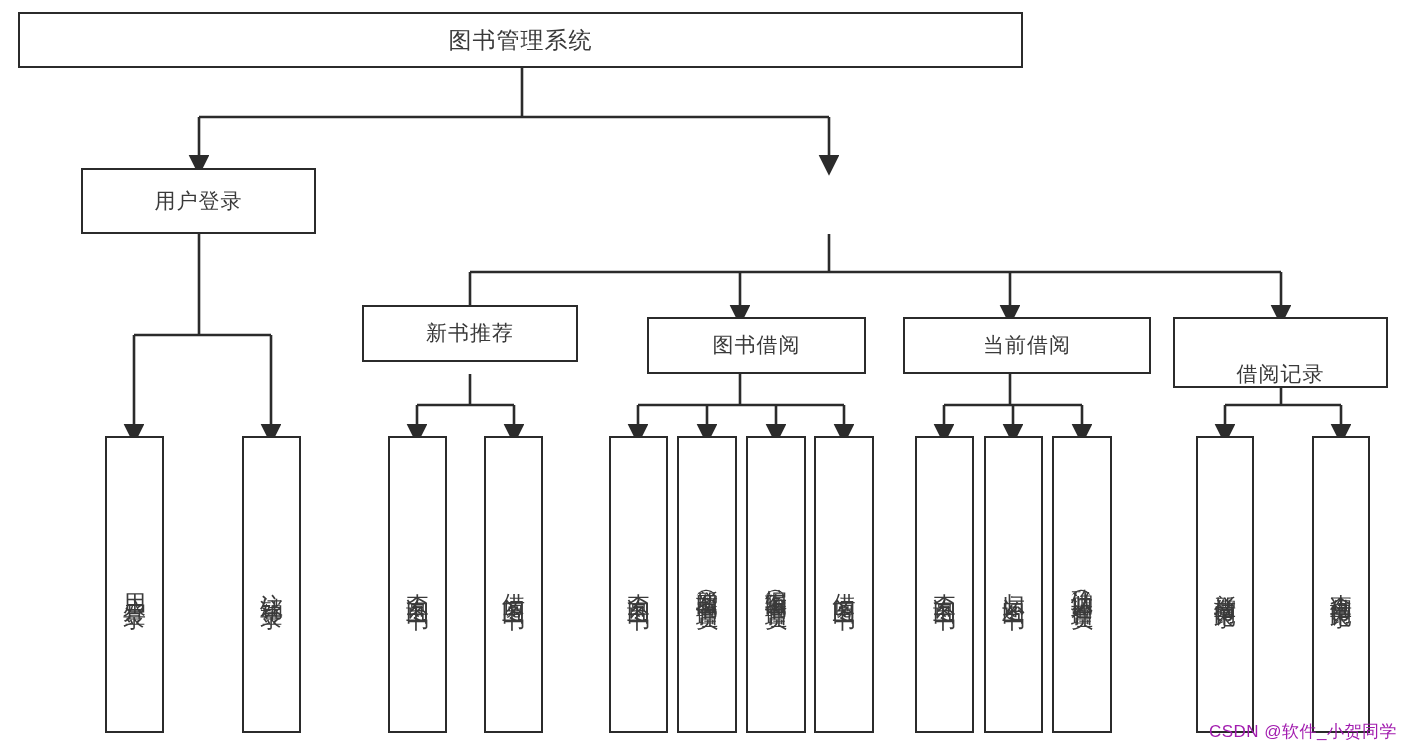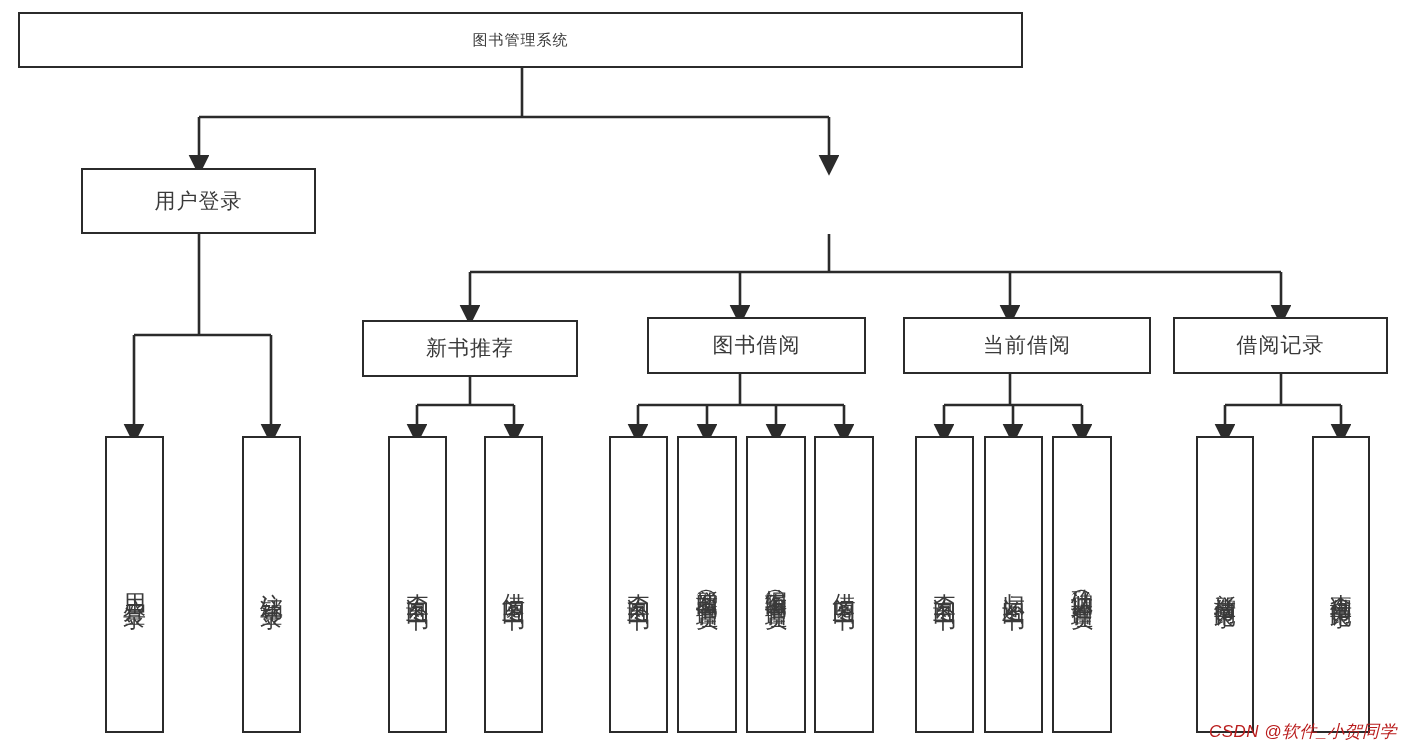--- a/index.html
+++ b/index.html
@@ -19,21 +19,21 @@
     align-items:center;
     justify-content:center;
     color:#3a3a3a;
   }
   .node .lbl{
     font-size:21px;
     letter-spacing:1px;
     line-height:1.15;
     white-space:nowrap;
   }
-  .node.root .lbl{font-size:15px;text-align:right;}
+  .node.root .lbl{font-size:23px;text-align:right;}
   .node.lvl2 .lbl{font-size:21px;}
   .node.lvl3 .lbl{font-size:21px;}
 
   
   .leaf{
     position:absolute;
     box-sizing:border-box;
     background:#ffffff;
     border:2px solid #2b2b2b;
     display:flex;
@@ -50,24 +50,23 @@
     color:#3a3a3a;
     text-align:center;
     white-space:nowrap;
   }
   .leaf.tall .vlbl{letter-spacing:3px;font-size:22px;}
 
   .watermark{
     position:absolute;
     right:8px;bottom:4px;
     font-size:17px;
-    color:#b91c1c;
+    color:#a21caf;
     white-space:nowrap;
     letter-spacing:0.5px;
-    font-style:italic;
   }
 </style>
 </head>
 <body>
 
 <div id="stage">
 
   <svg class="wires" viewBox="0 0 1405 747" xmlns="http://www.w3.org/2000/svg">
     <defs>
       <marker id="ah" markerWidth="12" markerHeight="12" refX="1.2" refY="4" orient="auto" markerUnits="strokeWidth">
@@ -120,30 +119,30 @@
   </svg>
 
   <div class="node root" style="left:18px;top:12px;width:1005px;height:56px;">
     <span class="lbl">图书管理系统</span>
   </div>
 
   <div class="node lvl2" style="left:81px;top:168px;width:235px;height:66px;">
     <span class="lbl">用户登录</span>
   </div>
 
-  <div class="node lvl3" style="left:362px;top:320px;width:216px;height:57px;">
+  <div class="node lvl3" style="left:362px;top:305px;width:216px;height:57px;">
     <span class="lbl">新书推荐</span>
   </div>
   <div class="node lvl3" style="left:647px;top:317px;width:219px;height:57px;">
     <span class="lbl">图书借阅</span>
   </div>
   <div class="node lvl3" style="left:903px;top:317px;width:248px;height:57px;">
     <span class="lbl">当前借阅</span>
   </div>
-  <div class="node lvl3" style="left:1173px;top:317px;width:215px;height:57px;">
+  <div class="node lvl3" style="left:1173px;top:317px;width:215px;height:71px;align-items:flex-end;">
     <span class="lbl">借阅记录</span>
   </div>
 
   <div class="leaf" style="left:105px;top:436px;width:59px;height:297px;">
     <span class="vlbl">用户登录</span>
   </div>
   <div class="leaf" style="left:242px;top:436px;width:59px;height:297px;">
     <span class="vlbl">注销登录</span>
   </div>
 

